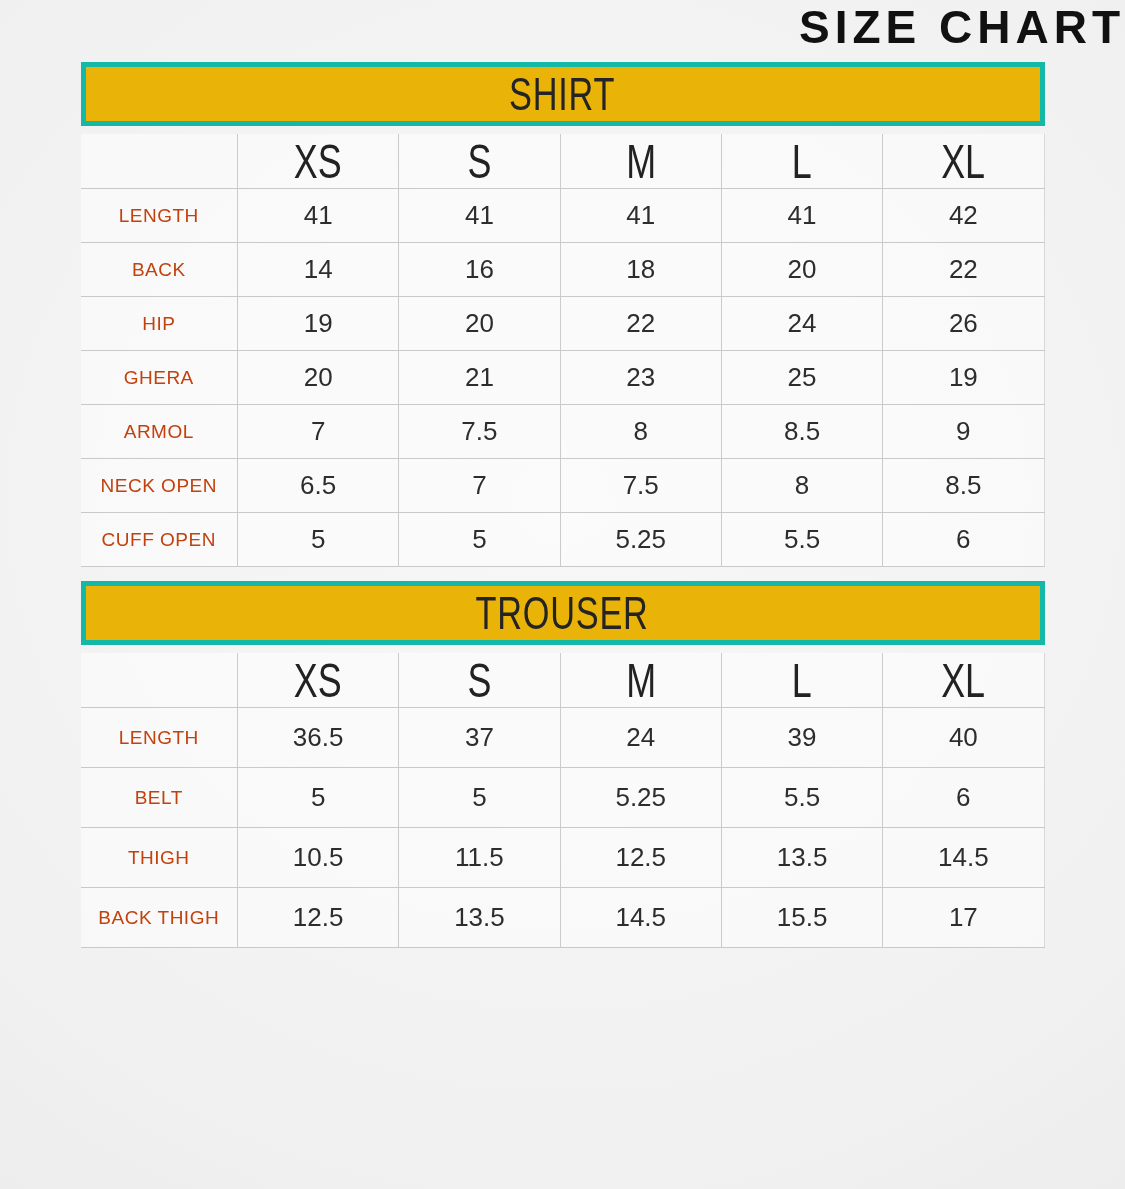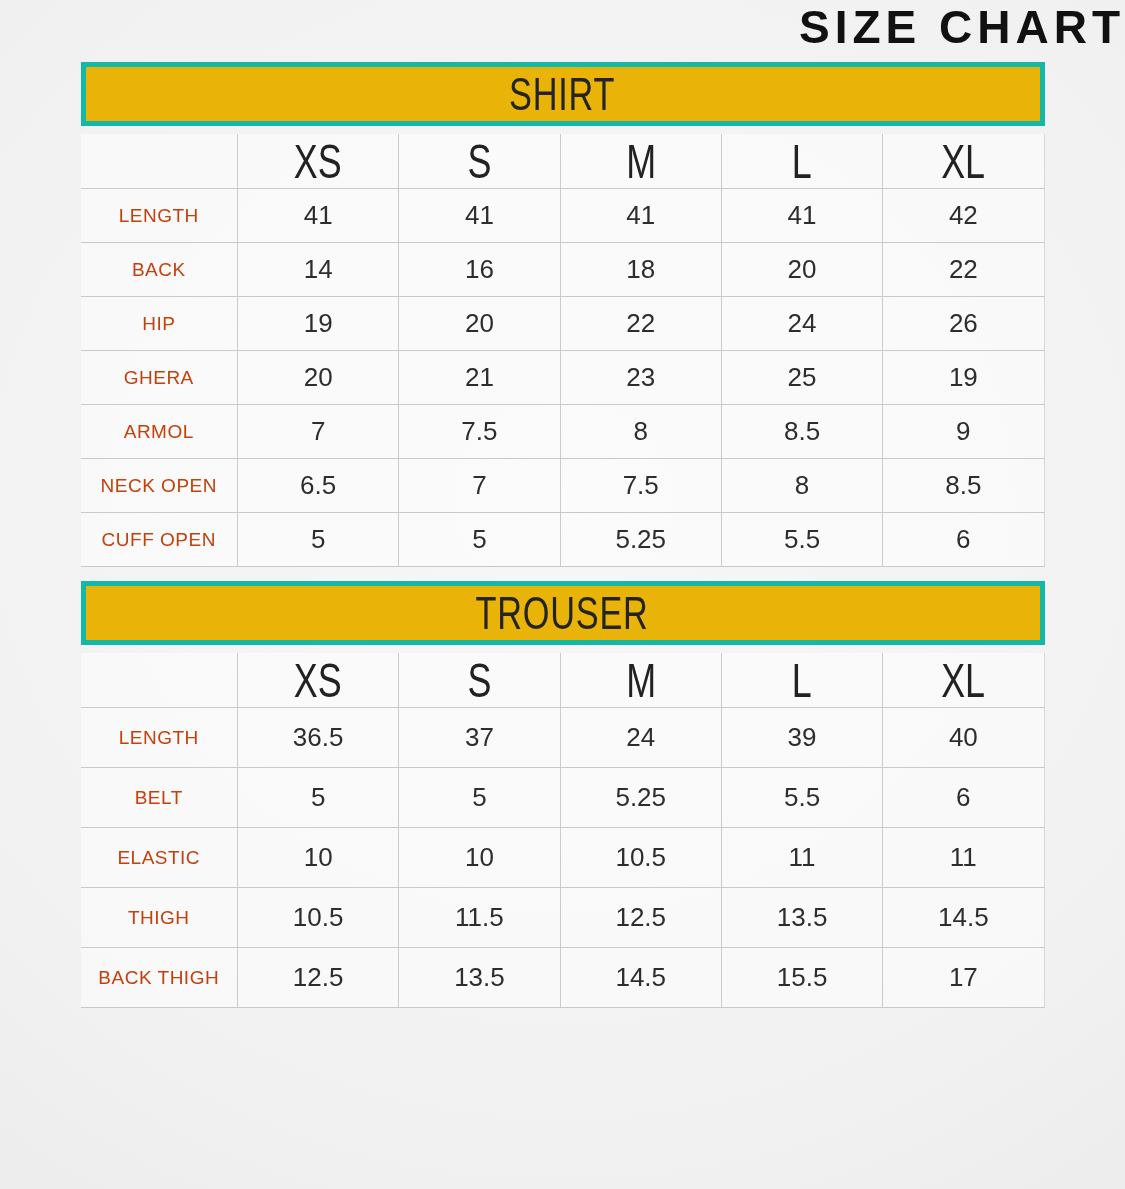--- a/index.html
+++ b/index.html
@@ -193,28 +193,20 @@
         </tr>
         <tr>
           <th class="row-label">BELT</th>
           <td class="value">5</td>
           <td class="value">5</td>
           <td class="value">5.25</td>
           <td class="value">5.5</td>
           <td class="value">6</td>
         </tr>
         <tr>
-          <th class="row-label">ELASTIC</th>
-          <td class="value">10</td>
-          <td class="value">10</td>
-          <td class="value">10.5</td>
-          <td class="value">11</td>
-          <td class="value">11</td>
-        </tr>
-        <tr>
           <th class="row-label">THIGH</th>
           <td class="value">10.5</td>
           <td class="value">11.5</td>
           <td class="value">12.5</td>
           <td class="value">13.5</td>
           <td class="value">14.5</td>
         </tr>
         <tr>
           <th class="row-label">BACK THIGH</th>
           <td class="value">12.5</td>

